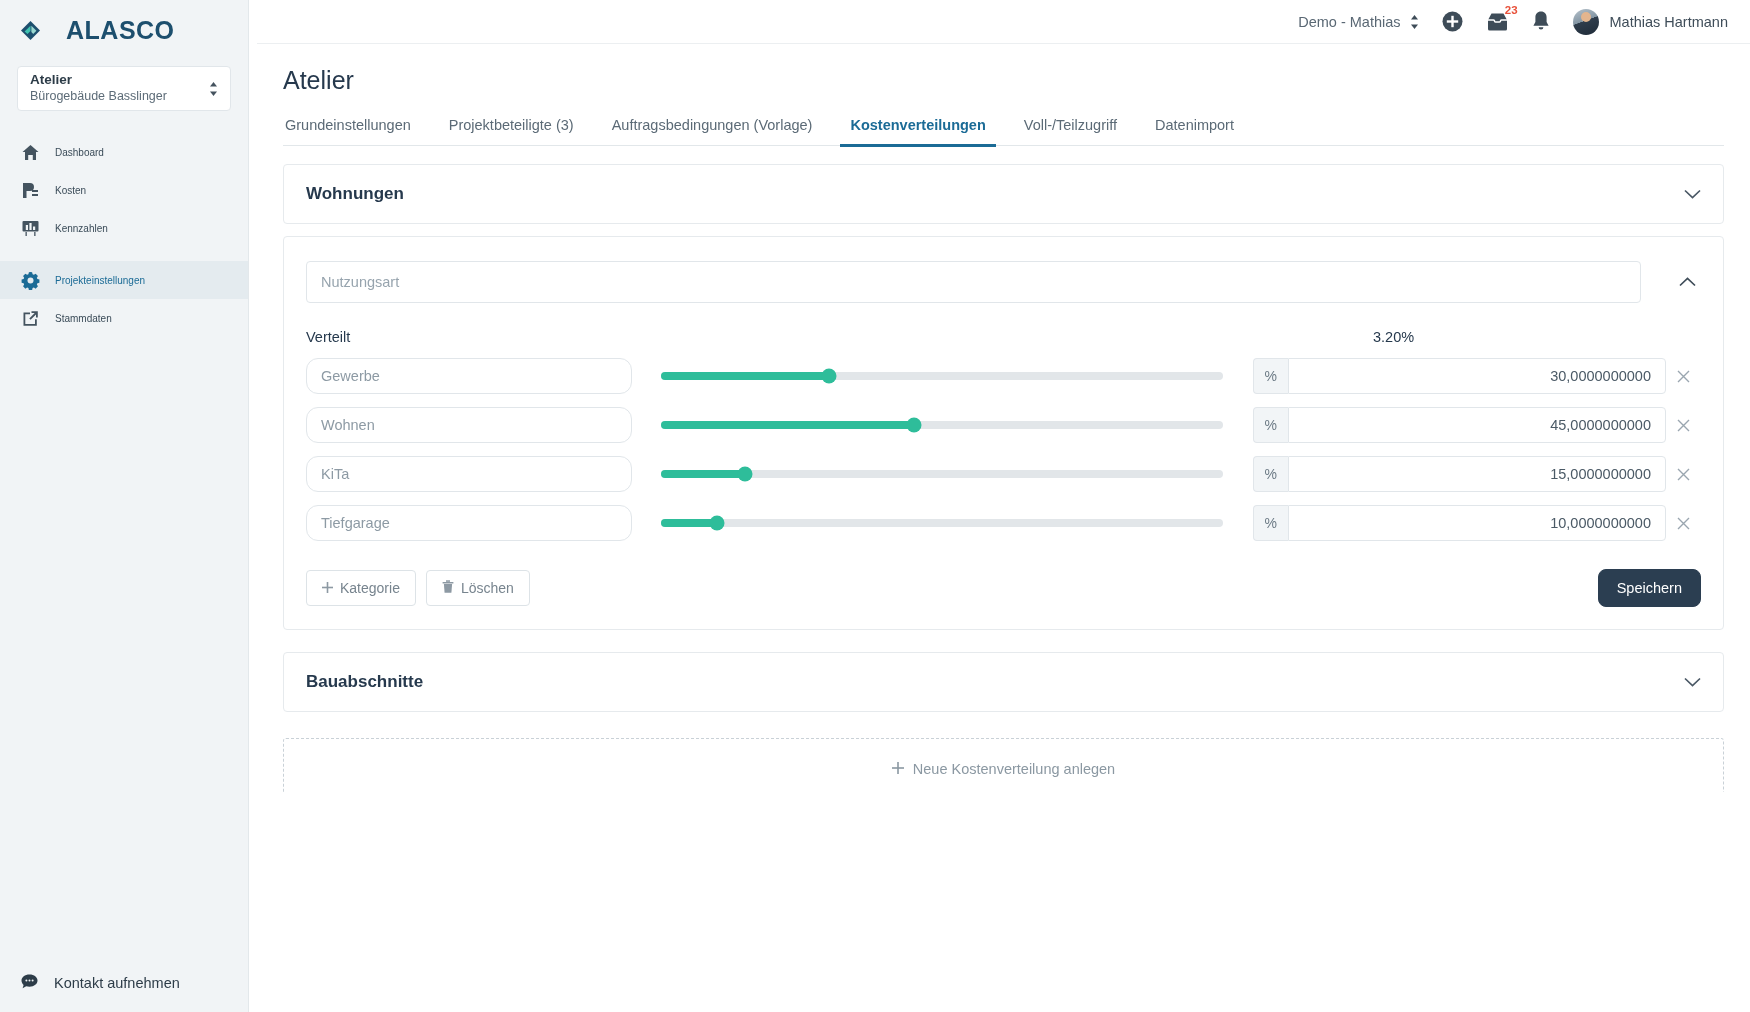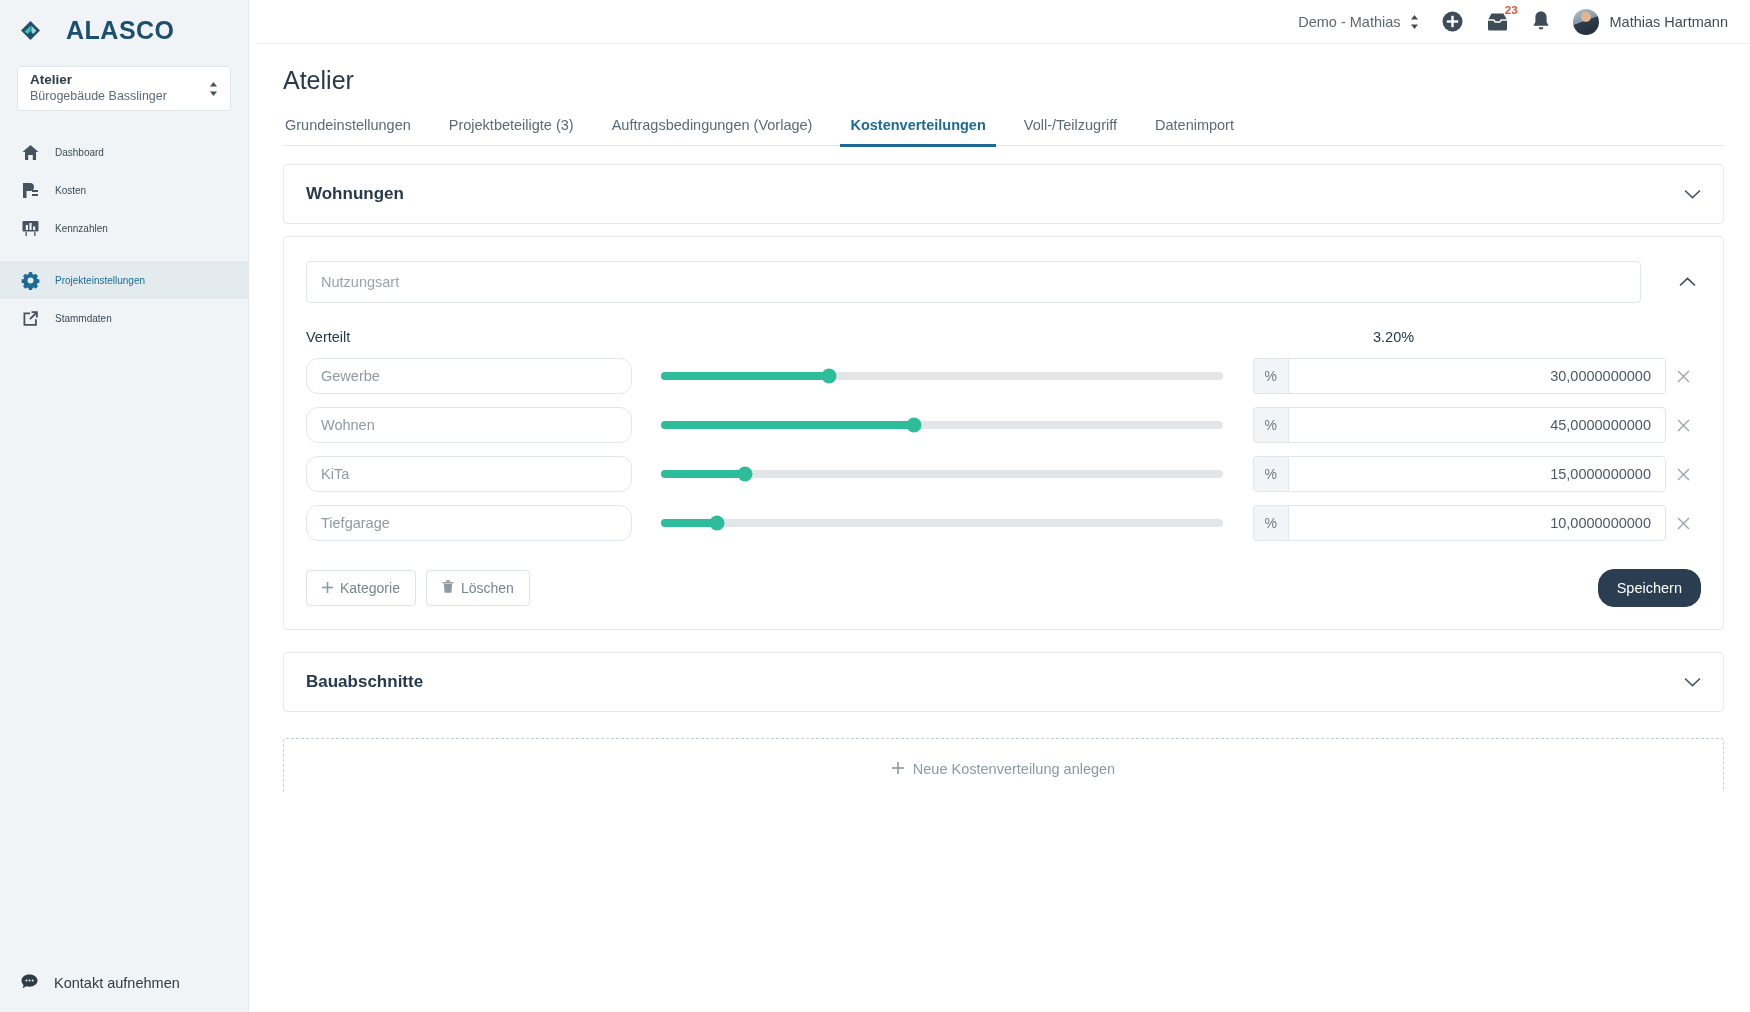--- a/index.html
+++ b/index.html
@@ -159,21 +159,21 @@
   .btn-row { display: flex; align-items: center; margin-top: 28px; }
   .btn {
     display: inline-flex; align-items: center; gap: 7px;
     height: 36px; padding: 0 15px; border: 1px solid #dde3e7; border-radius: 4px;
     background: #fff; font-size: 14px; color: #77848e; cursor: pointer;
     font-family: "Liberation Sans", sans-serif;
   }
   .btn + .btn { margin-left: 10px; }
   .btn-primary {
     margin-left: auto; background: #2b3e51; color: #fff; border: 1px solid #2b3e51;
-    height: 38px; padding: 0 18px; font-size: 14.5px; border-radius: 16px; cursor: pointer;
+    height: 38px; padding: 0 18px; font-size: 14.5px; border-radius: 8px; cursor: pointer;
     font-family: "Liberation Sans", sans-serif;
   }
 
   .panel2 { margin-top: 22px; }
   .newdist {
     margin-top: 26px; height: 62px; border: 1px dashed #c9d1d7; border-radius: 3px;
     display: flex; align-items: center; justify-content: center;
     font-size: 14.5px; color: #8b98a2; cursor: pointer; gap: 9px;
   }
 </style>

